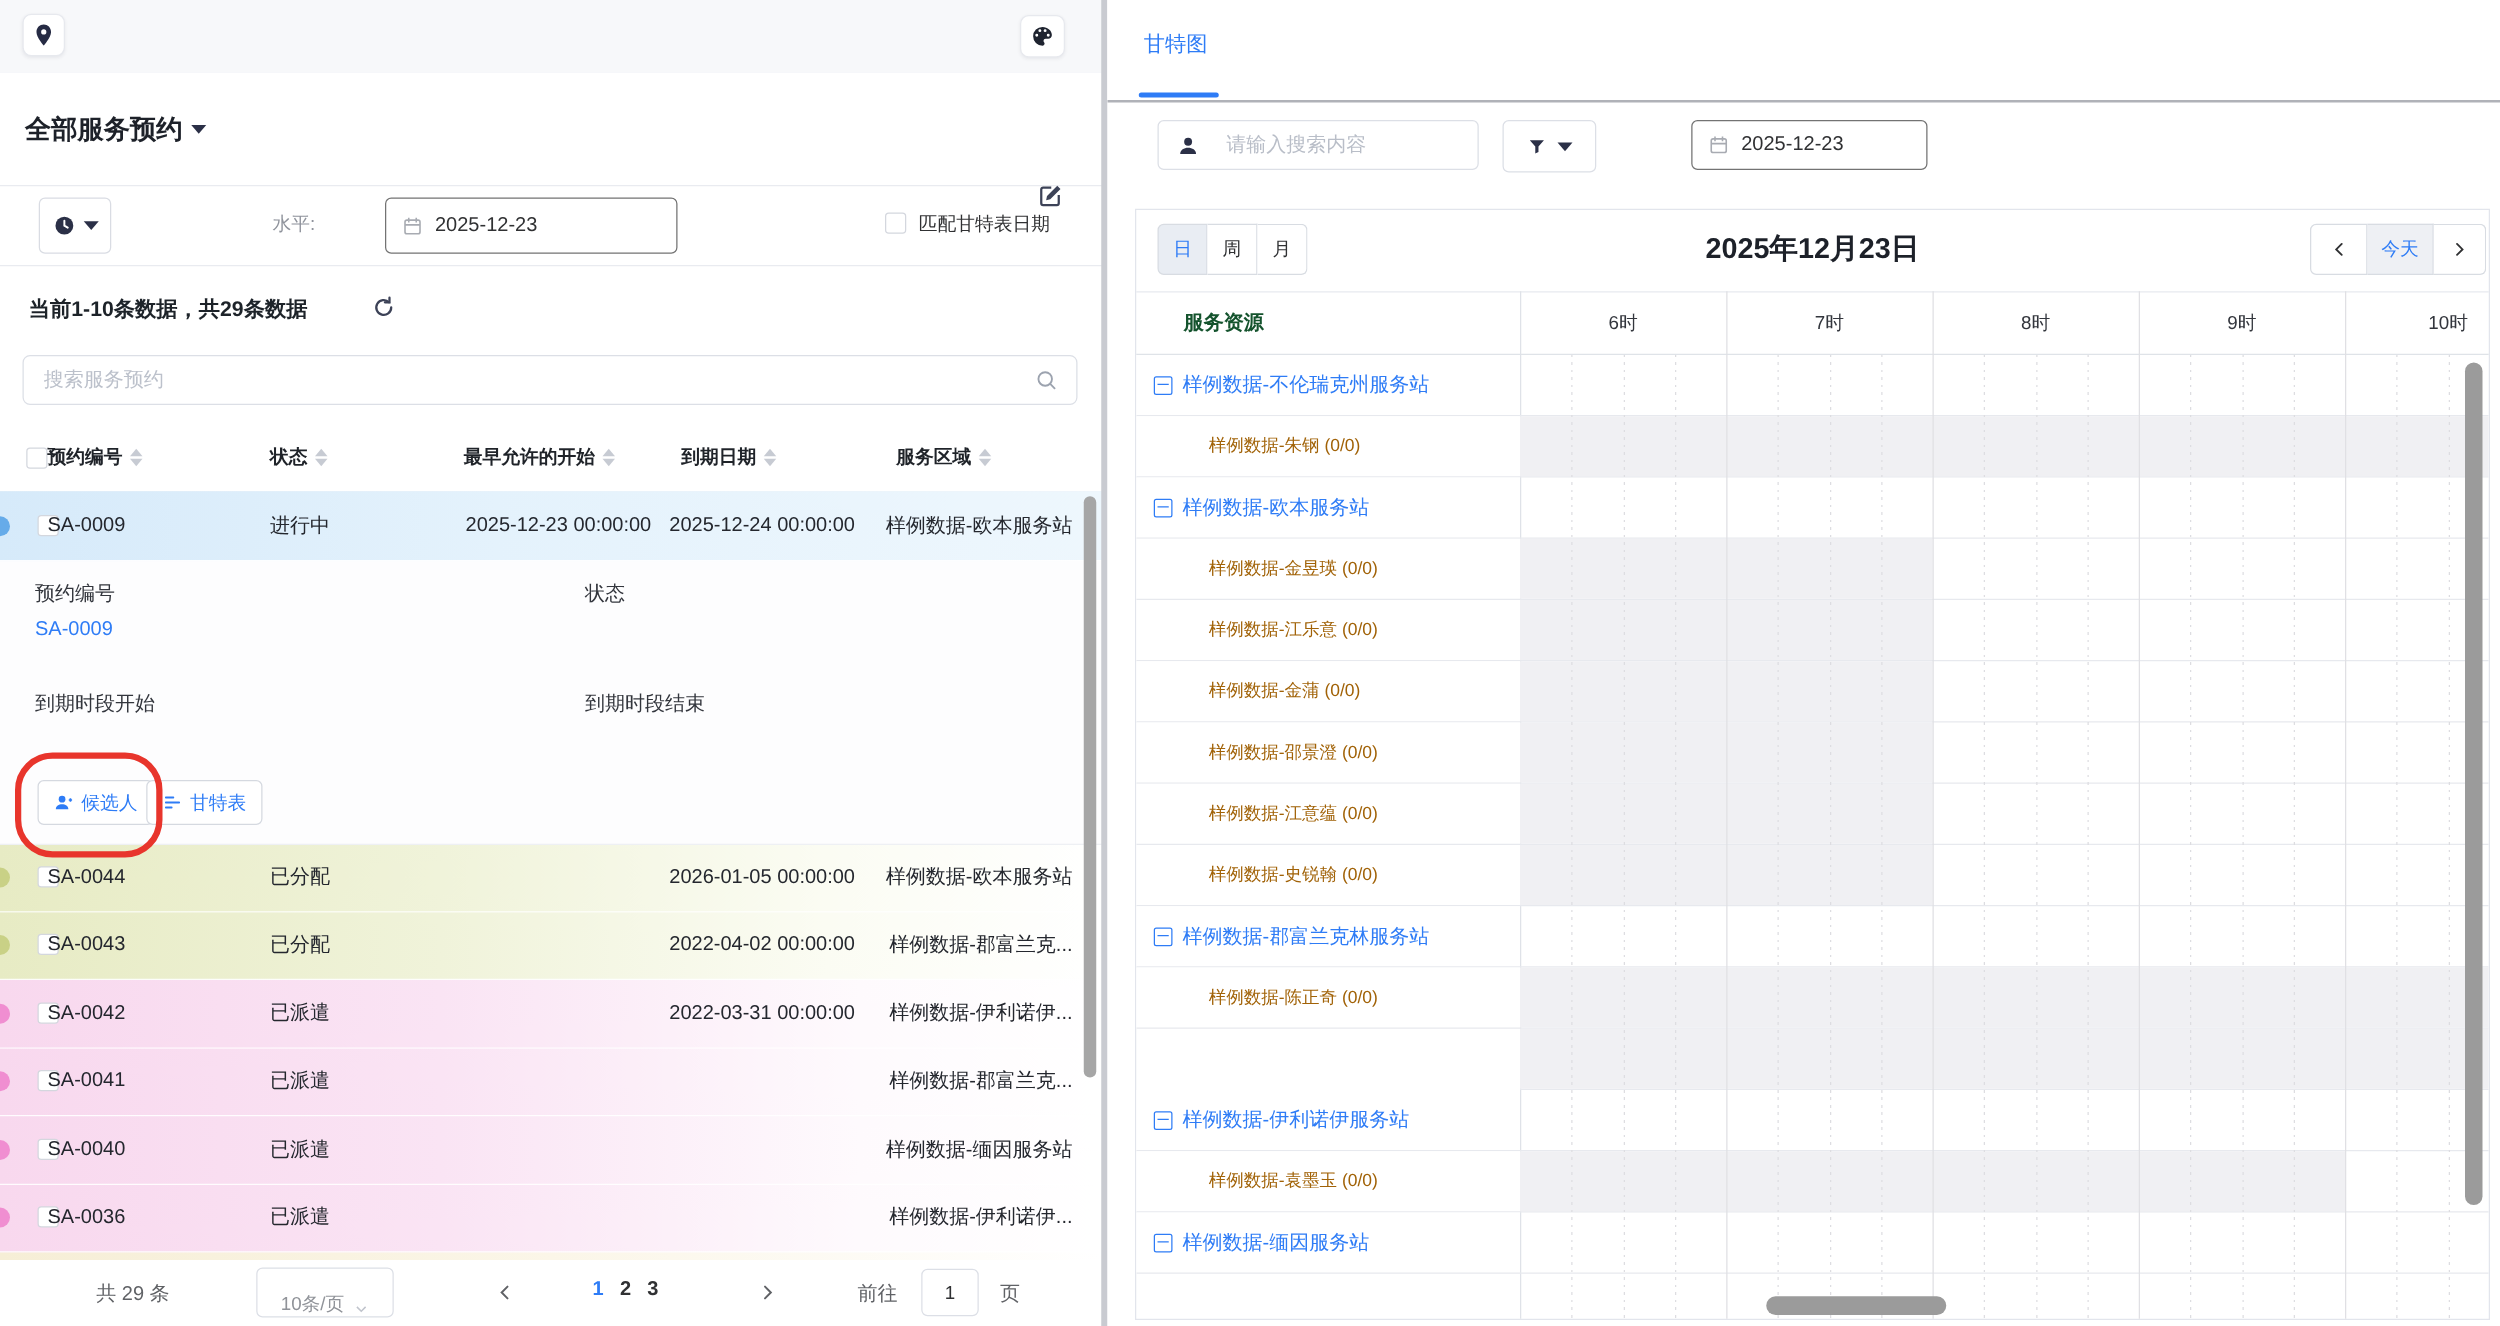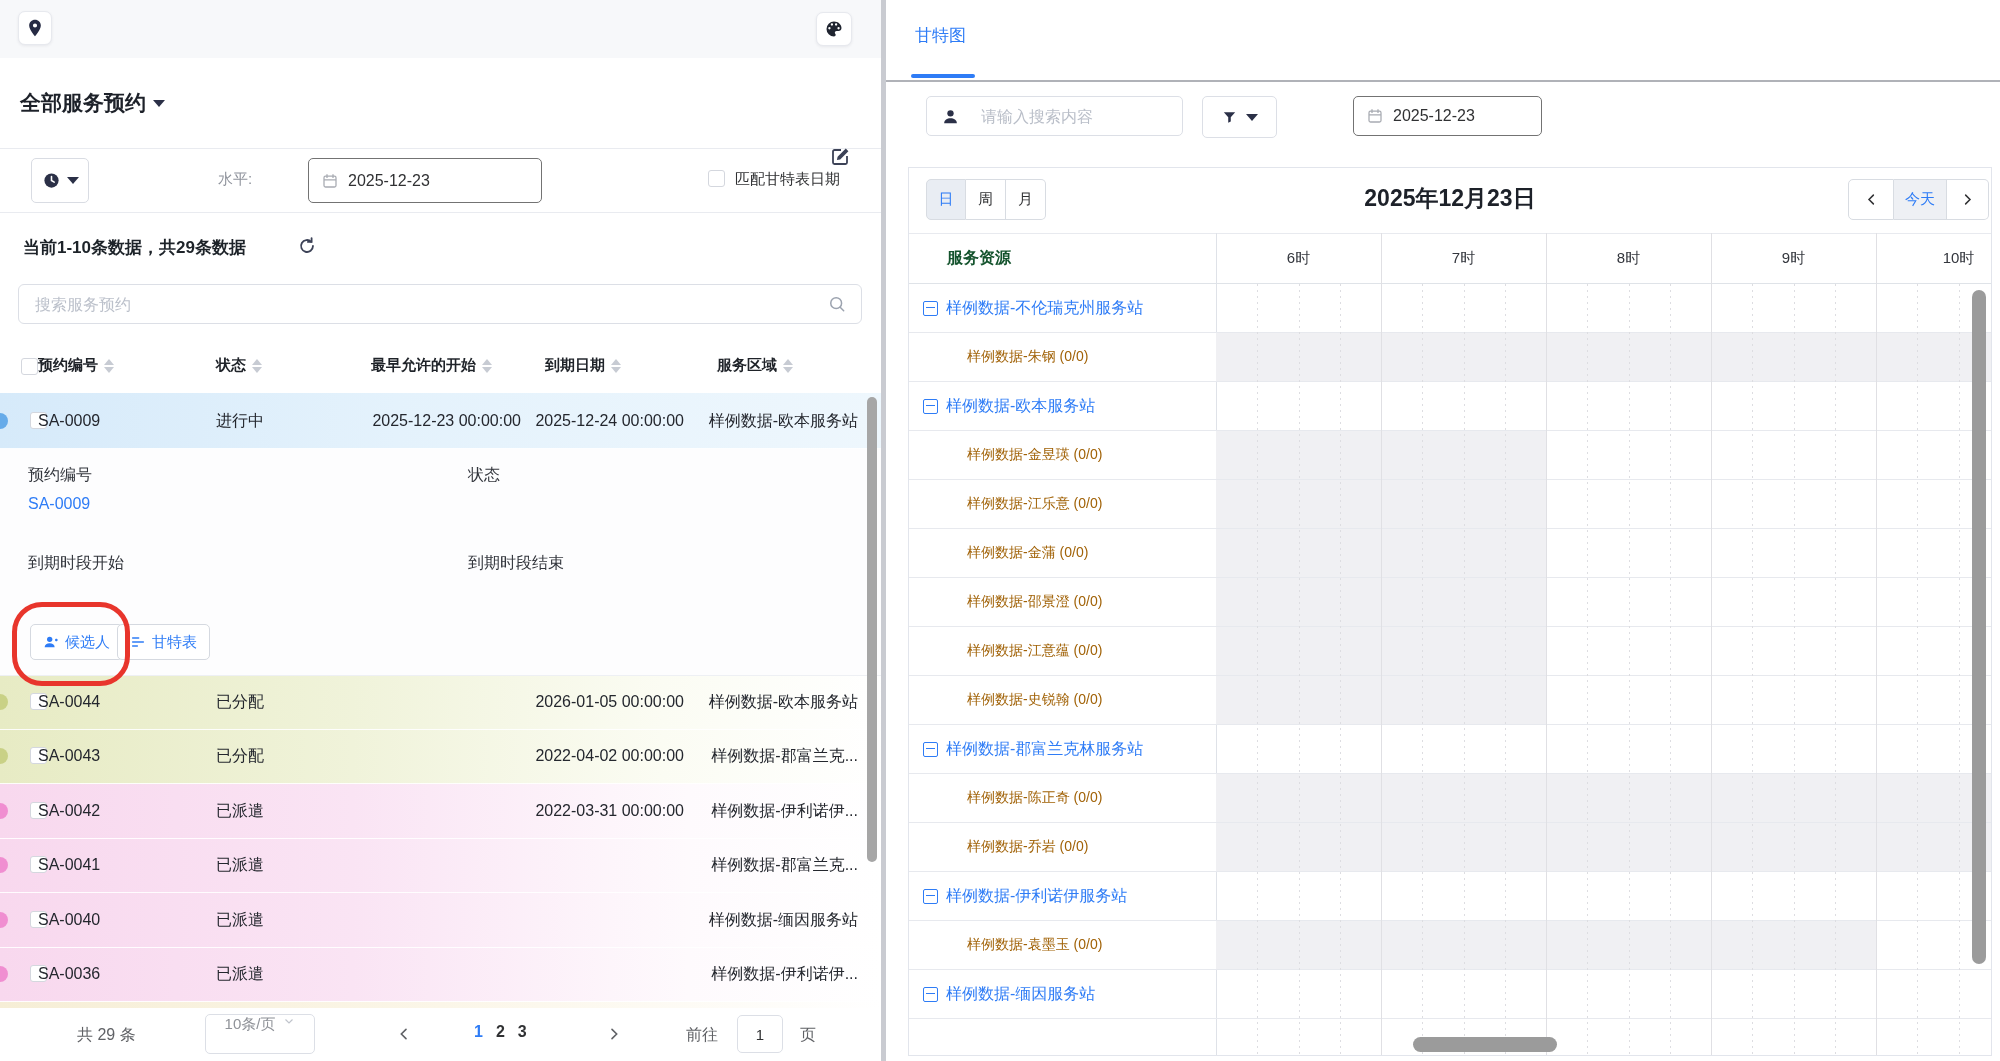--- a/index.html
+++ b/index.html
@@ -73,21 +73,21 @@
   .d-link{position:absolute;font-size:16px;color:#2e7cf6;cursor:pointer;}
   .d-btn{position:absolute;top:175px;height:36px;background:#fff;border:1px solid #d5d9e0;border-radius:5px;
     display:inline-flex;align-items:center;justify-content:center;gap:6px;color:#2e7cf6;font-size:15px;cursor:pointer;padding:0 12px;box-sizing:border-box;}
   .annotation{position:absolute;left:12px;top:602px;width:108px;height:74px;border:5px solid #e8352c;border-radius:30px;pointer-events:none;}
 
   .lp-scrollbar{position:absolute;left:867px;top:397px;width:10px;height:465px;border-radius:5px;background:#a6a6a6;}
 
   .lp-pager{position:absolute;left:0;top:1008px;width:882px;height:53px;background:#fff;font-size:16px;color:#606266;}
   .pg-total{position:absolute;left:77px;top:17px;}
   .pg-size{position:absolute;left:205px;top:6px;width:110px;height:40px;border:1px solid #dcdfe6;border-radius:5px;box-sizing:border-box;
-    display:flex;align-items:flex-start;justify-content:center;gap:8px;color:#909399;font-size:15px;cursor:pointer;background:#fff;}
+    display:flex;align-items:flex-end;justify-content:center;gap:8px;color:#909399;font-size:15px;cursor:pointer;background:#fff;}
   .pg-arrow{position:absolute;top:10px;width:32px;height:32px;border:none;background:none;color:#606266;cursor:pointer;padding:0;}
   .pg-pages{position:absolute;left:474px;top:15px;display:flex;gap:13px;font-weight:700;}
   .pg-pages span{cursor:pointer;color:#303133;}
   .pg-pages span.cur{color:#2e7cf6;}
   .pg-goto{position:absolute;left:686px;top:17px;}
   .pg-input{position:absolute;left:737px;top:7px;width:46px;height:38px;border:1px solid #dcdfe6;border-radius:5px;box-sizing:border-box;
     text-align:center;font-size:15px;color:#303133;outline:none;font-family:inherit;}
   .pg-unit{position:absolute;left:800px;top:17px;}
 
   
@@ -522,23 +522,20 @@
               <span>样例数据-郡富兰克林服务站</span>
             </span>
           </div>
           <div class="g-row-tl" style="top: 441px; height: 49px;"></div>
           <div class="g-row-name" style="top: 490px; height: 49px;">
             <span class="g-name-res">样例数据-陈正奇 (0/0)</span>
           </div>
           <div class="g-row-tl" style="top: 490px; height: 49px;">
             <span class="g-shade" style="width: 775px;"></span>
           </div>
-          <div class="g-row-name" style="top: 539px; height: 49px;">
-            <span class="g-name-res">样例数据-乔岩 (0/0)</span>
-          </div>
           <div class="g-row-tl" style="top: 539px; height: 49px;">
             <span class="g-shade" style="width: 775px;"></span>
           </div>
           <div class="g-row-name" style="top: 588px; height: 49px;">
             <span class="g-name-group">
               <span class="collapse"></span>
               <span>样例数据-伊利诺伊服务站</span>
             </span>
           </div>
           <div class="g-row-tl" style="top: 588px; height: 49px;"></div>

